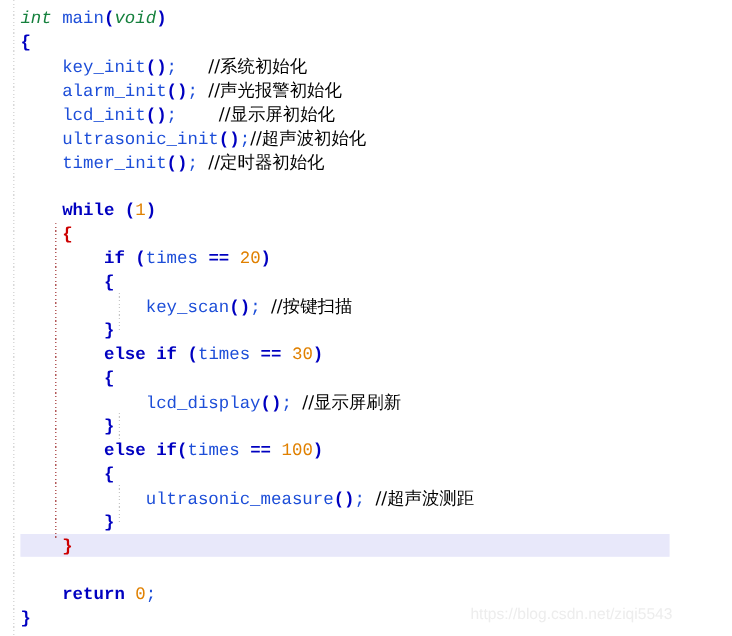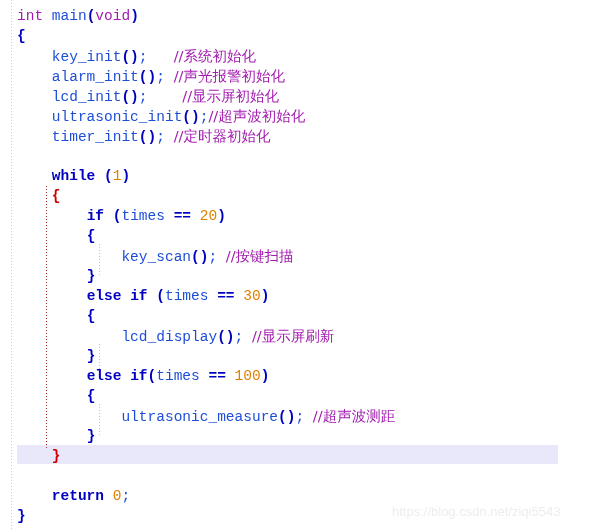--- a/index.html
+++ b/index.html
@@ -51,25 +51,25 @@
   .code {
     position: absolute;
     left: 17px;
     top: 6px;
     white-space: pre;
     color: #000000;
   }
   .ln { display: block; height: 20px; }
 
   
-  .t-type    { color: #a21caf; }          
+  .t-type    { color: #15803d; font-style: italic; }          
   .t-kw      { color: #0000c0; font-weight: bold; }  
   .t-punc    { color: #0000c0; font-weight: bold; }  
   .t-num     { color: #e08000; }          
-  .t-cmt     { color: #a21caf; font-family: "DejaVu Sans", sans-serif; }
+  .t-cmt     { color: #000000; font-family: "DejaVu Sans", sans-serif; }
   .t-brace   { color: #0000c0; font-weight: bold; }  
   .t-brace-r { color: #cc0000; font-weight: bold; }  
   .t-plain   { color: #1d4ed8; }
 
   .watermark {
     position: absolute;
     left: 392px;
     top: 502px;
     font-family: "Liberation Sans", sans-serif;
     font-size: 13px;

